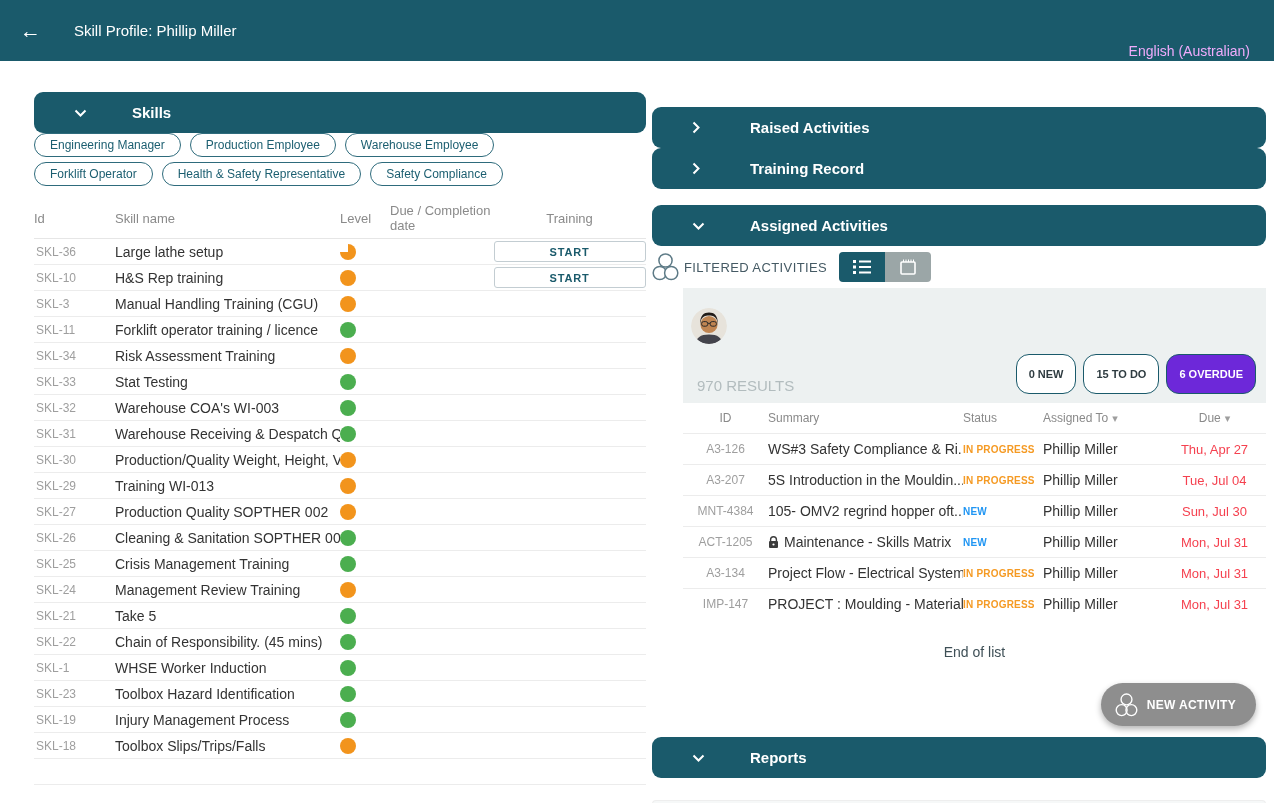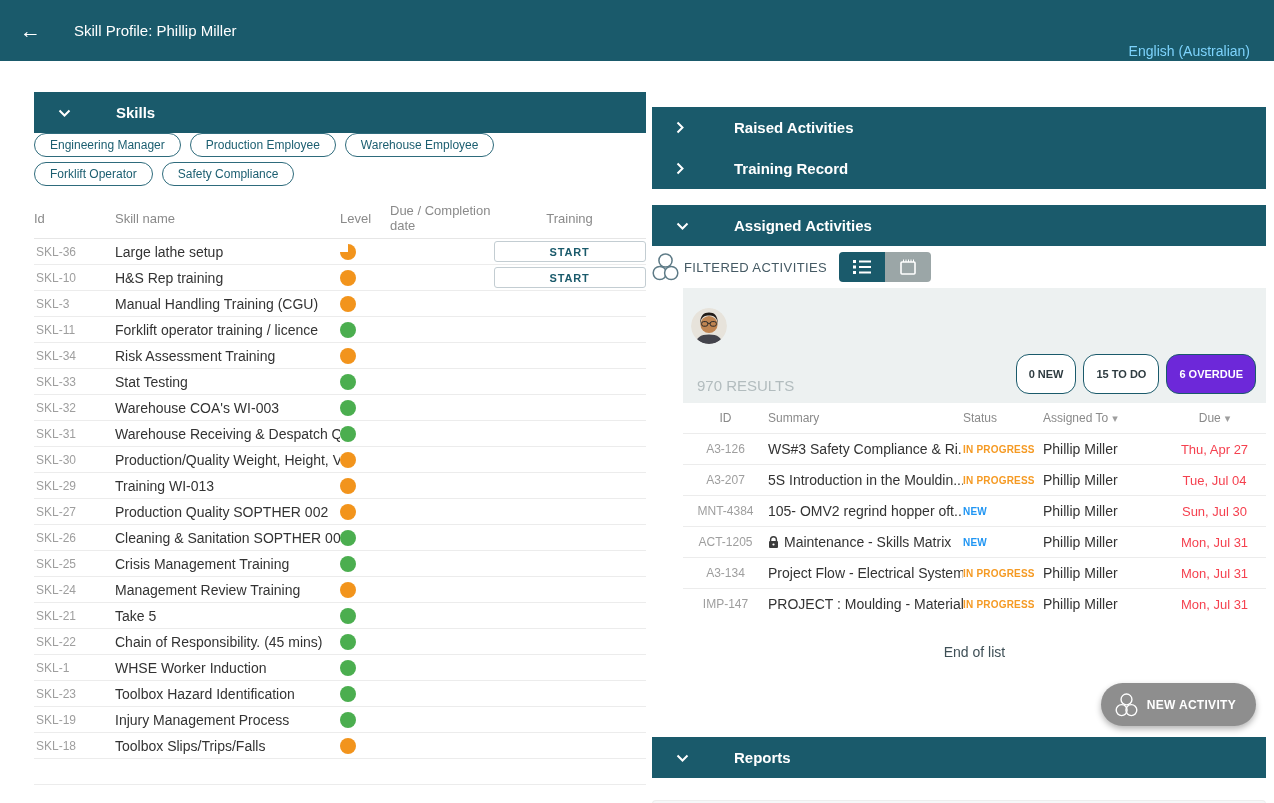--- a/index.html
+++ b/index.html
@@ -1,28 +1,28 @@
 <!DOCTYPE html>
 <html><head>
 <meta charset="utf-8">
 <style>
   html,body{margin:0;padding:0;width:1274px;height:803px;overflow:hidden;background:#fff;
     font-family:"Liberation Sans","DejaVu Sans",sans-serif;}
   
   .appbar{height:61px;background:#1A5A6B;display:flex;align-items:center;padding:0 24px 0 20px;box-sizing:border-box;}
   .back{color:#fff;font-size:21px;width:30px;cursor:pointer;background:none;border:none;padding:0;text-align:left;}
   .appbar-title{color:#fff;font-size:15px;font-weight:500;margin-left:24px;flex:1;}
-  .lang{color:#7dd3fc;font-size:14px;margin-top:41px;}
+  .lang{color:#f0abfc;font-size:14px;margin-top:41px;}
   
   .content{display:flex;gap:6px;padding:31px 8px 0 34px;box-sizing:border-box;}
   .col-left{width:612px;flex:none;}
   .col-right{width:614px;flex:none;}
   
-  .phead{height:41px;background:#1A5A6B;border-radius:0;display:flex;align-items:center;
-    color:#fff;font-weight:bold;font-size:15px;padding-left:24px;box-sizing:border-box;cursor:pointer;}
+  .phead{height:41px;background:#1A5A6B;border-radius:9px;display:flex;align-items:center;
+    color:#fff;font-weight:bold;font-size:15px;padding-left:40px;box-sizing:border-box;cursor:pointer;}
   .phead .chev{width:14px;display:flex;align-items:center;}
   .phead .ptitle{margin-left:44px;}
   .gap15{margin-top:15px;} .gap16{margin-top:16px;}
   
   .chips{display:flex;flex-wrap:wrap;gap:5px 9px;width:540px;}
   .chip{height:24px;line-height:22px;padding:0 15px;border:1px solid #2E6B7C;border-radius:13px;
     color:#1B5E70;font-size:12px;box-sizing:border-box;white-space:nowrap;cursor:pointer;background:#fff;}
   
   .stable{margin-top:12px;}
   .shead,.srow{display:grid;grid-template-columns:81px 225px 50px 103px 153px;align-items:center;}
@@ -99,20 +99,21 @@
           </svg>
       </span>
       <span class="ptitle">Skills</span>
     </div>
 
     <div class="chips">
         <span class="chip">Engineering Manager</span>
         <span class="chip">Production Employee</span>
         <span class="chip">Warehouse Employee</span>
         <span class="chip">Forklift Operator</span>
+        <span class="chip">Health &amp; Safety Representative</span>
         <span class="chip">Safety Compliance</span>
       </div>
 
     <div class="stable">
       <div class="shead">
         <span>Id</span>
         <span>Skill name</span>
         <span>Level</span>
         <span class="th-due">Due / Completion date</span>
         <span class="th-training">Training</span>

